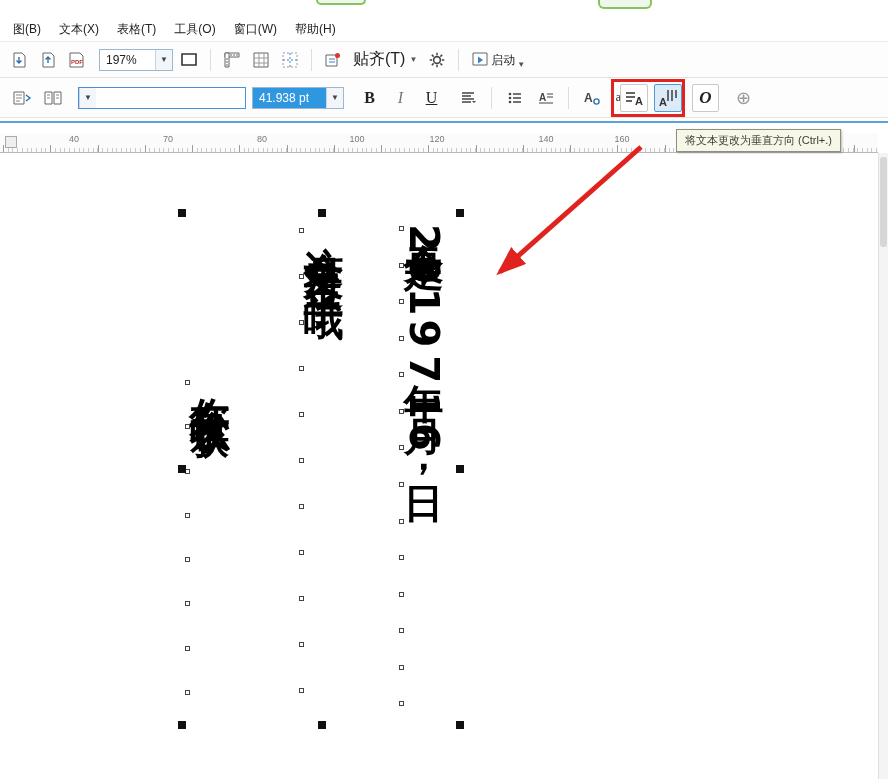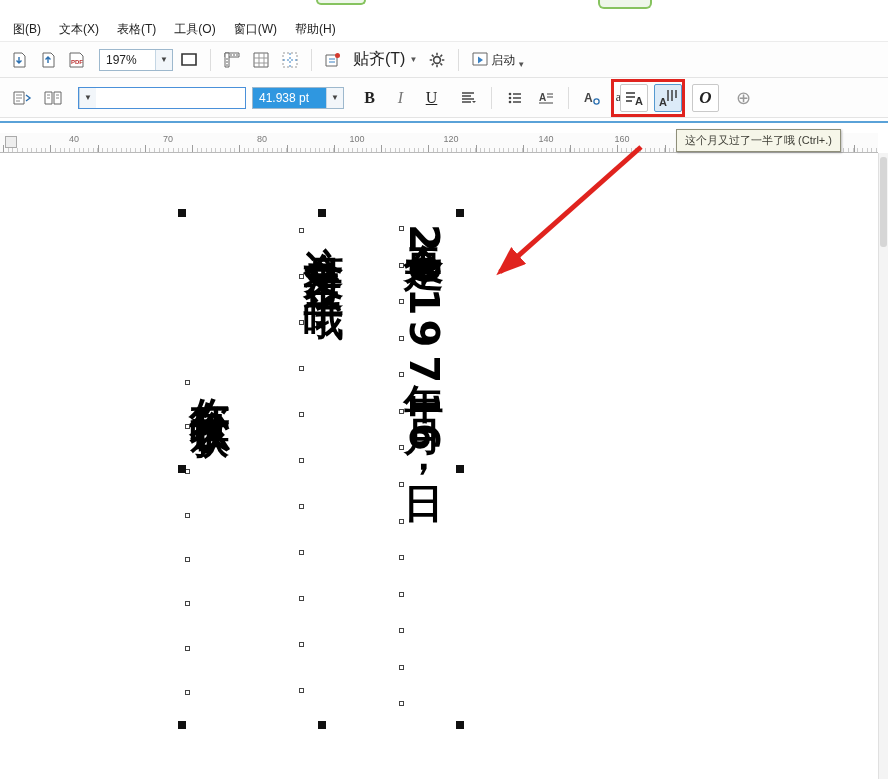--- a/index.html
+++ b/index.html
@@ -253,26 +253,26 @@
   </div>
 
   <div class="blue-line"></div>
 
   <div class="ruler">
     <div class="ruler-origin"></div>
     <span class="ruler-label" style="left:61px">40</span>
     <span class="ruler-label" style="left:155px">70</span>
     <span class="ruler-label" style="left:249px">80</span>
     <span class="ruler-label" style="left:344px">100</span>
-    <span class="ruler-label" style="left:438px">120</span>
+    <span class="ruler-label" style="left:424px">120</span>
     <span class="ruler-label" style="left:533px">140</span>
     <span class="ruler-label" style="left:609px">160</span>
   </div>
 
-  <div class="tooltip">这个月又过了一半了哦 (Ctrl+.)</div>
+  <div class="tooltip">将文本更改为垂直方向 (Ctrl+.)</div>
 
   <div class="canvas">
 
     <div class="vcol" style="left:402px;top:59px;height:512px">
       <div class="vtext">今天是2019年7月16日，</div>
     <div class="node" style="top: 14px;"></div>
         <div class="node" style="top: 50.5714px;"></div>
         <div class="node" style="top: 87.1429px;"></div>
         <div class="node" style="top: 123.714px;"></div>
         <div class="node" style="top: 160.286px;"></div>

